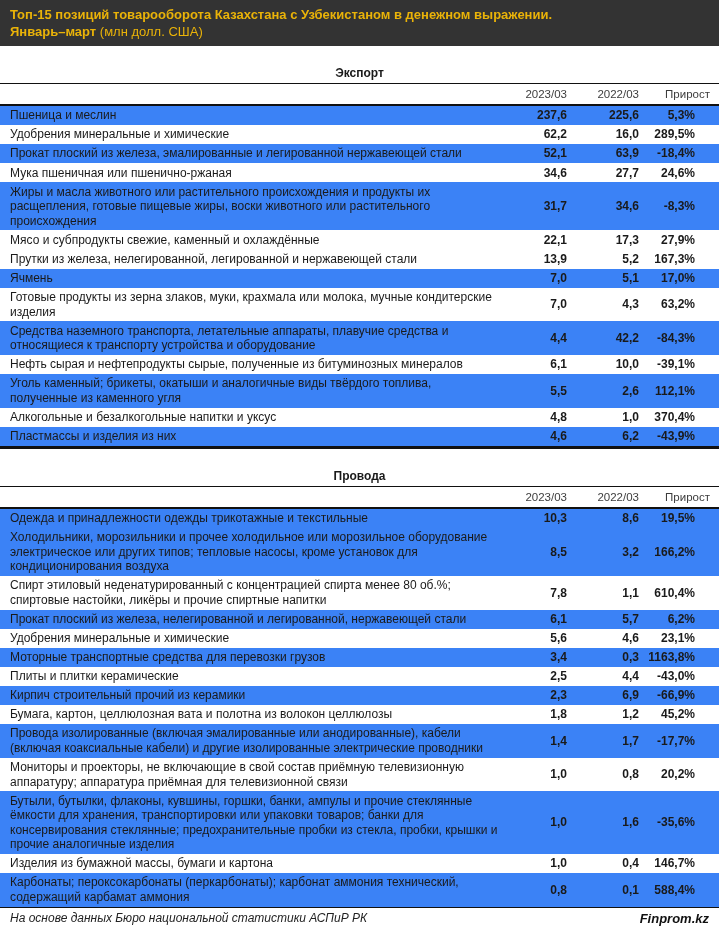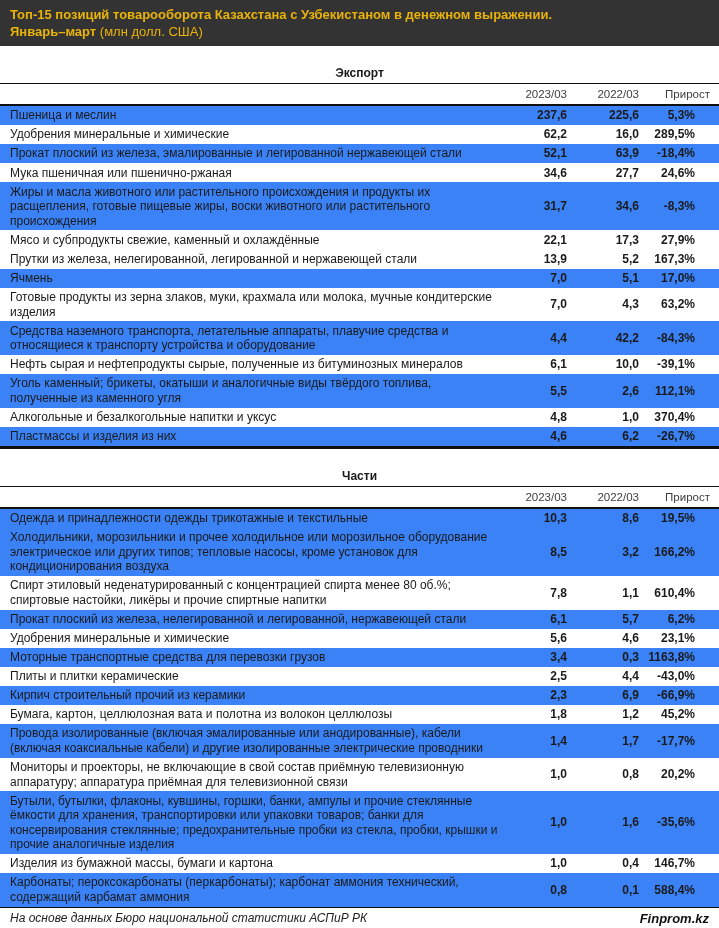--- a/index.html
+++ b/index.html
@@ -141,25 +141,25 @@
         <div class="row">
           <div class="name">Алкогольные и безалкогольные напитки и уксус</div>
           <div class="val">4,8</div>
           <div class="val">1,0</div>
           <div class="val">370,4%</div>
         </div>
         <div class="row odd">
           <div class="name">Пластмассы и изделия из них</div>
           <div class="val">4,6</div>
           <div class="val">6,2</div>
-          <div class="val">-26,7%</div>
+          <div class="val">-43,9%</div>
         </div>
       </div>
       <div class="section">
-        <div class="section-title">Части</div>
+        <div class="section-title">Провода</div>
         <div class="col-header">
           <div class="spacer"></div>
           <div class="col-label">2023/03</div>
           <div class="col-label">2022/03</div>
           <div class="col-label">Прирост</div>
         </div>
         <div class="row odd">
           <div class="name">Одежда и принадлежности одежды трикотажные и текстильные</div>
           <div class="val">10,3</div>
           <div class="val">8,6</div>

